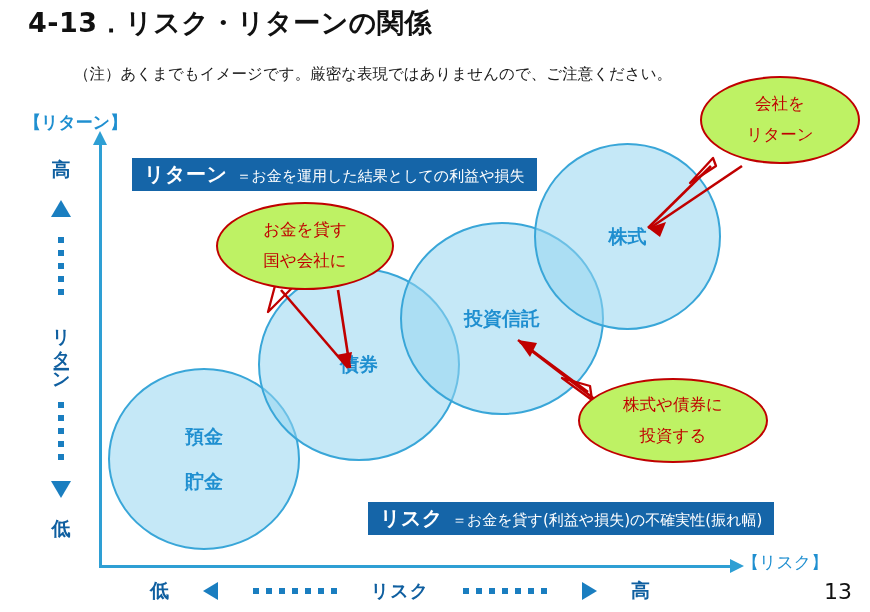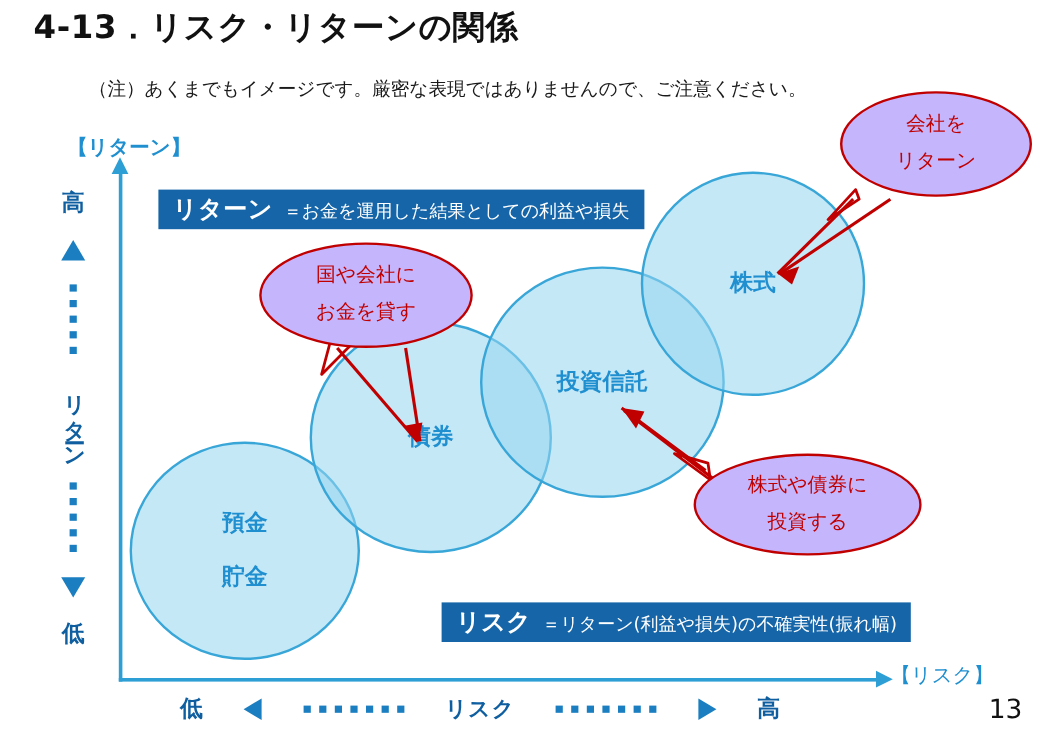--- a/index.html
+++ b/index.html
@@ -81,21 +81,20 @@
   }
 
   .axis-cap-v {
     position: absolute;
     left: 24px;
     top: 111px;
     font-size: 17px;
     font-weight: bold;
     color: #1f8fd0;
     white-space: nowrap;
-    margin-left: 32px;
   }
   .axis-cap-h {
     position: absolute;
     left: 742px;
     top: 551px;
     font-size: 17px;
     font-weight: normal;
     color: #1f8fd0;
     white-space: nowrap;
   }
@@ -247,28 +246,27 @@
     margin-left: 9px;
   }
   #def-return { left: 132px; top: 158px; height: 33px; }
   #def-risk   { left: 368px; top: 502px; height: 33px; }
 
   
   .callout {
     position: absolute;
     border: 2.3px solid #c00000;
     border-radius: 50%;
-    background: #c4b5fd;
+    background: #bef264;
     display: flex;
     flex-direction: column;
     align-items: center;
     justify-content: center;
     box-sizing: border-box;
     z-index: 6;
-    font-family: Liberation Mono, monospace;
   }
   .callout .co-line {
     font-size: 16.5px;
     color: #c00000;
     line-height: 1.85;
     white-space: nowrap;
   }
   #callout-own    { left: 700px; top: 76px;  width: 160px; height: 88px; }
   #callout-lend   { left: 216px; top: 202px; width: 178px; height: 88px; }
   #callout-invest { left: 578px; top: 378px; width: 190px; height: 85px; }
@@ -373,21 +371,21 @@
     <div class="asset-label">株式</div>
   </div>
 
   <div class="defbox" id="def-return">
     <span class="term">リターン</span>
     <span class="desc">＝お金を運用した結果としての利益や損失</span>
   </div>
 
   <div class="defbox" id="def-risk">
     <span class="term">リスク</span>
-    <span class="desc">＝リターン(利益や損失)の不確実性(振れ幅)</span>
+    <span class="desc">＝お金を貸す(利益や損失)の不確実性(振れ幅)</span>
   </div>
 
   <svg class="co-svg" viewBox="0 0 870 612">
 
     <path d="M 713 158 L 690 183 L 716 166 Z" fill="#ffffff" stroke="#c00000" stroke-width="2.3" stroke-linejoin="round"></path>
     <path d="M 711 166 L 648 228" stroke="#c00000" stroke-width="2.6" fill="none"></path>
     <path d="M 742 166 L 650 228" stroke="#c00000" stroke-width="2.6" fill="none"></path>
     <path d="M 648 228 L 666 222 L 660 237 Z" fill="#c00000"></path>
 
     <path d="M 276 282 L 268 312 L 292 288 Z" fill="#ffffff" stroke="#c00000" stroke-width="2.3" stroke-linejoin="round"></path>
@@ -400,22 +398,22 @@
     <path d="M 614 414 L 520 342" stroke="#c00000" stroke-width="2.6" fill="none"></path>
     <path d="M 518 340 L 537 343 L 530 357 Z" fill="#c00000"></path>
   </svg>
 
   <div class="callout" id="callout-own">
     <div class="co-line">会社を</div>
     <div class="co-line">リターン</div>
   </div>
 
   <div class="callout" id="callout-lend">
+    <div class="co-line">お金を貸す</div>
     <div class="co-line">国や会社に</div>
-    <div class="co-line">お金を貸す</div>
   </div>
 
   <div class="callout" id="callout-invest">
     <div class="co-line">株式や債券に</div>
     <div class="co-line">投資する</div>
   </div>
 
   <div class="page-no">13</div>
 
 </div>

